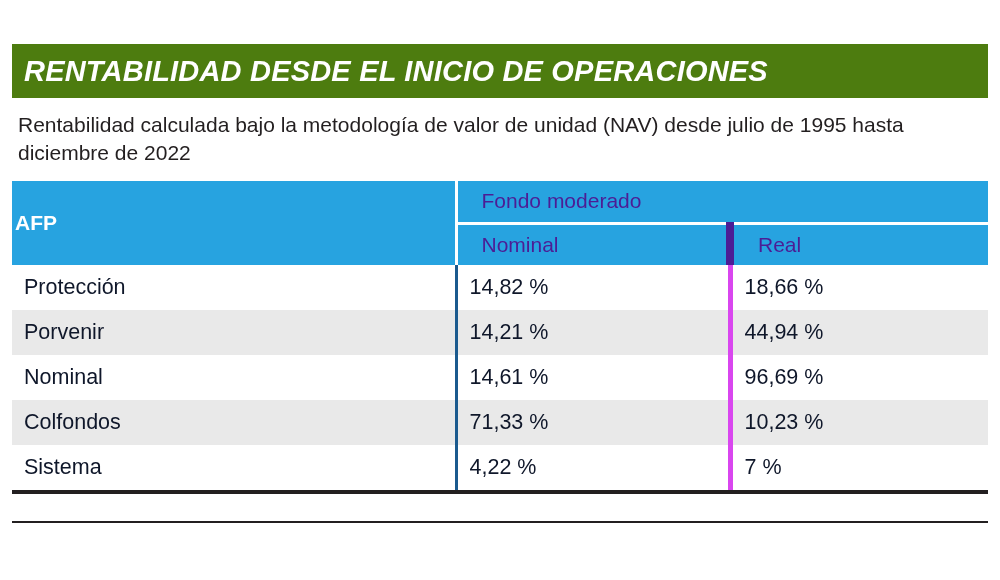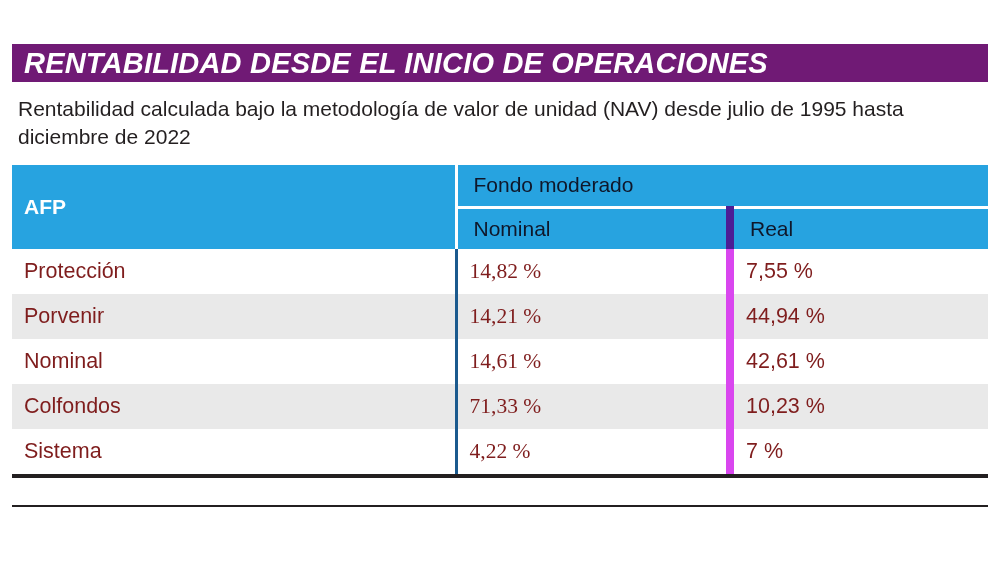--- a/index.html
+++ b/index.html
@@ -17,22 +17,22 @@
   .page {
     position: relative;
     width: 1000px;
     height: 580px;
     box-sizing: border-box;
     padding: 0 12px;
   }
   
   .title-bar {
     margin-top: 44px;
-    background: #701a75;
-    height: 38px;
+    background: #4d7c0f;
+    height: 54px;
     display: flex;
     align-items: center;
     padding-left: 12px;
     box-sizing: border-box;
   }
   .title-bar .title-text {
     color: #ffffff;
     font-size: 29px;
     font-weight: bold;
     font-style: italic;
@@ -61,57 +61,57 @@
   table.data col.c-afp   { width: 444px; }
   table.data col.c-nom   { width: 274px; }
   table.data col.c-real  { width: 258px; }
 
   th, td {
     padding: 0;
     margin: 0;
   }
   .hdr-blue {
     background: #27a3e0;
-    color: #0f172a;
+    color: #4c1d95;
     font-size: 21px;
     font-weight: normal;
     text-align: left;
     vertical-align: middle;
     height: 42px;
-    padding-left: 16px;
+    padding-left: 24px;
     box-sizing: border-box;
   }
   .hdr-afp {
     background: #27a3e0;
     color: #ffffff;
     font-size: 21px;
     text-align: left;
     vertical-align: middle;
-    padding-left: 12px;
+    padding-left: 3px;
     box-sizing: border-box;
     border-right: 3px solid #ffffff;
   }
   .hdr-group {
     border-bottom: 3px solid #ffffff;
   }
   .hdr-sub-nom {
     border-right: 8px solid #4c1d95;
   }
   tbody td {
     font-size: 21.5px;
     height: 45px;
     vertical-align: middle;
     padding-left: 12px;
     box-sizing: border-box;
-    color: #7f1d1d;
+    color: #0f172a;
   }
   tbody tr.odd td  { background: #ffffff; }
   tbody tr.even td { background: #e9e9e9; }
   tbody td.col-afp { border-right: 3px solid #1b5a8e; }
-  tbody td.col-nom { border-right: 8px solid #d946ef; font-family: Liberation Serif, serif; }
+  tbody td.col-nom { border-right: 5px solid #d946ef; }
 
   .table-bottom-rule {
     width: 976px;
     height: 4px;
     background: #231f20;
     margin-top: 0;
   }
   
   .source-rule {
     width: 976px;
@@ -153,31 +153,31 @@
         </tr>
         <tr>
           <th class="hdr-blue hdr-sub-nom">Nominal</th>
           <th class="hdr-blue">Real</th>
         </tr>
       </thead>
       <tbody>
         <tr class="odd">
           <td class="col-afp">Protección</td>
           <td class="col-nom">14,82 %</td>
-          <td class="col-real">7,55 %</td>
+          <td class="col-real">18,66 %</td>
         </tr>
         <tr class="even">
           <td class="col-afp">Porvenir</td>
           <td class="col-nom">14,21 %</td>
           <td class="col-real">44,94 %</td>
         </tr>
         <tr class="odd">
           <td class="col-afp">Nominal</td>
           <td class="col-nom">14,61 %</td>
-          <td class="col-real">42,61 %</td>
+          <td class="col-real">96,69 %</td>
         </tr>
         <tr class="even">
           <td class="col-afp">Colfondos</td>
           <td class="col-nom">71,33 %</td>
           <td class="col-real">10,23 %</td>
         </tr>
         <tr class="odd">
           <td class="col-afp">Sistema</td>
           <td class="col-nom">4,22 %</td>
           <td class="col-real">7 %</td>

